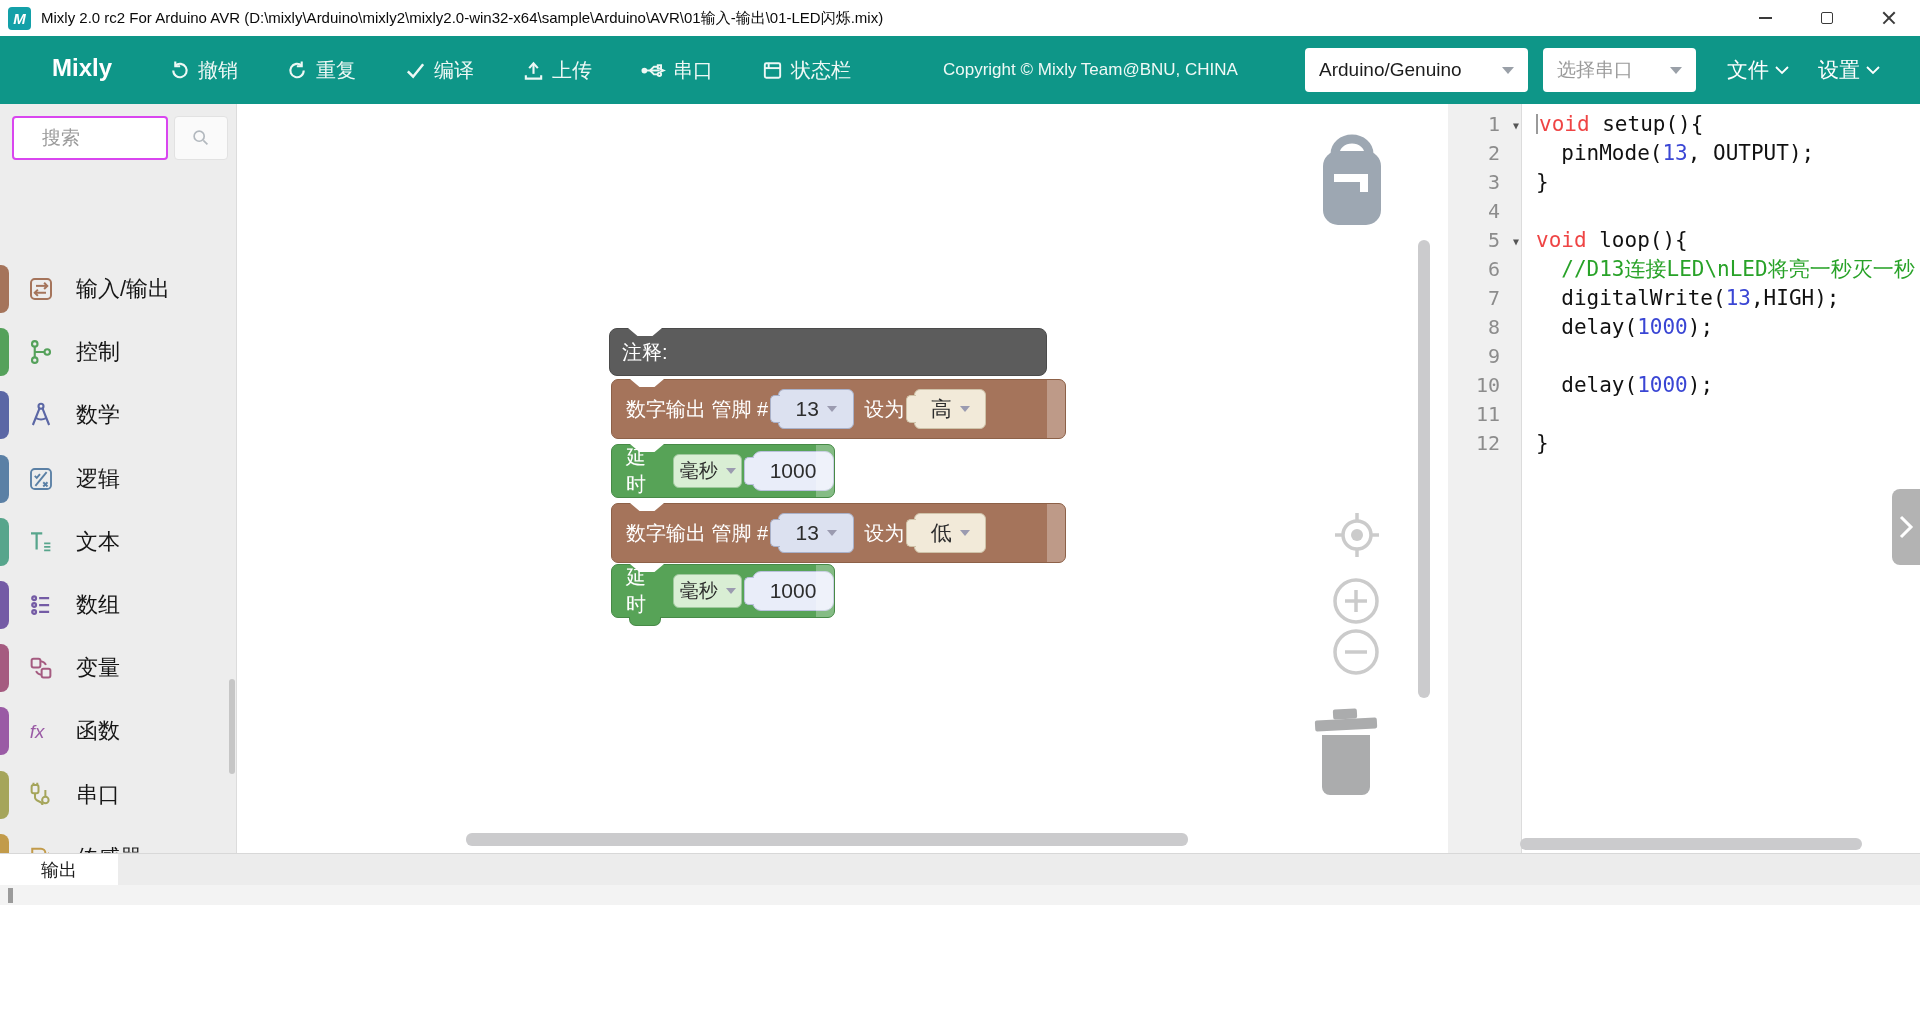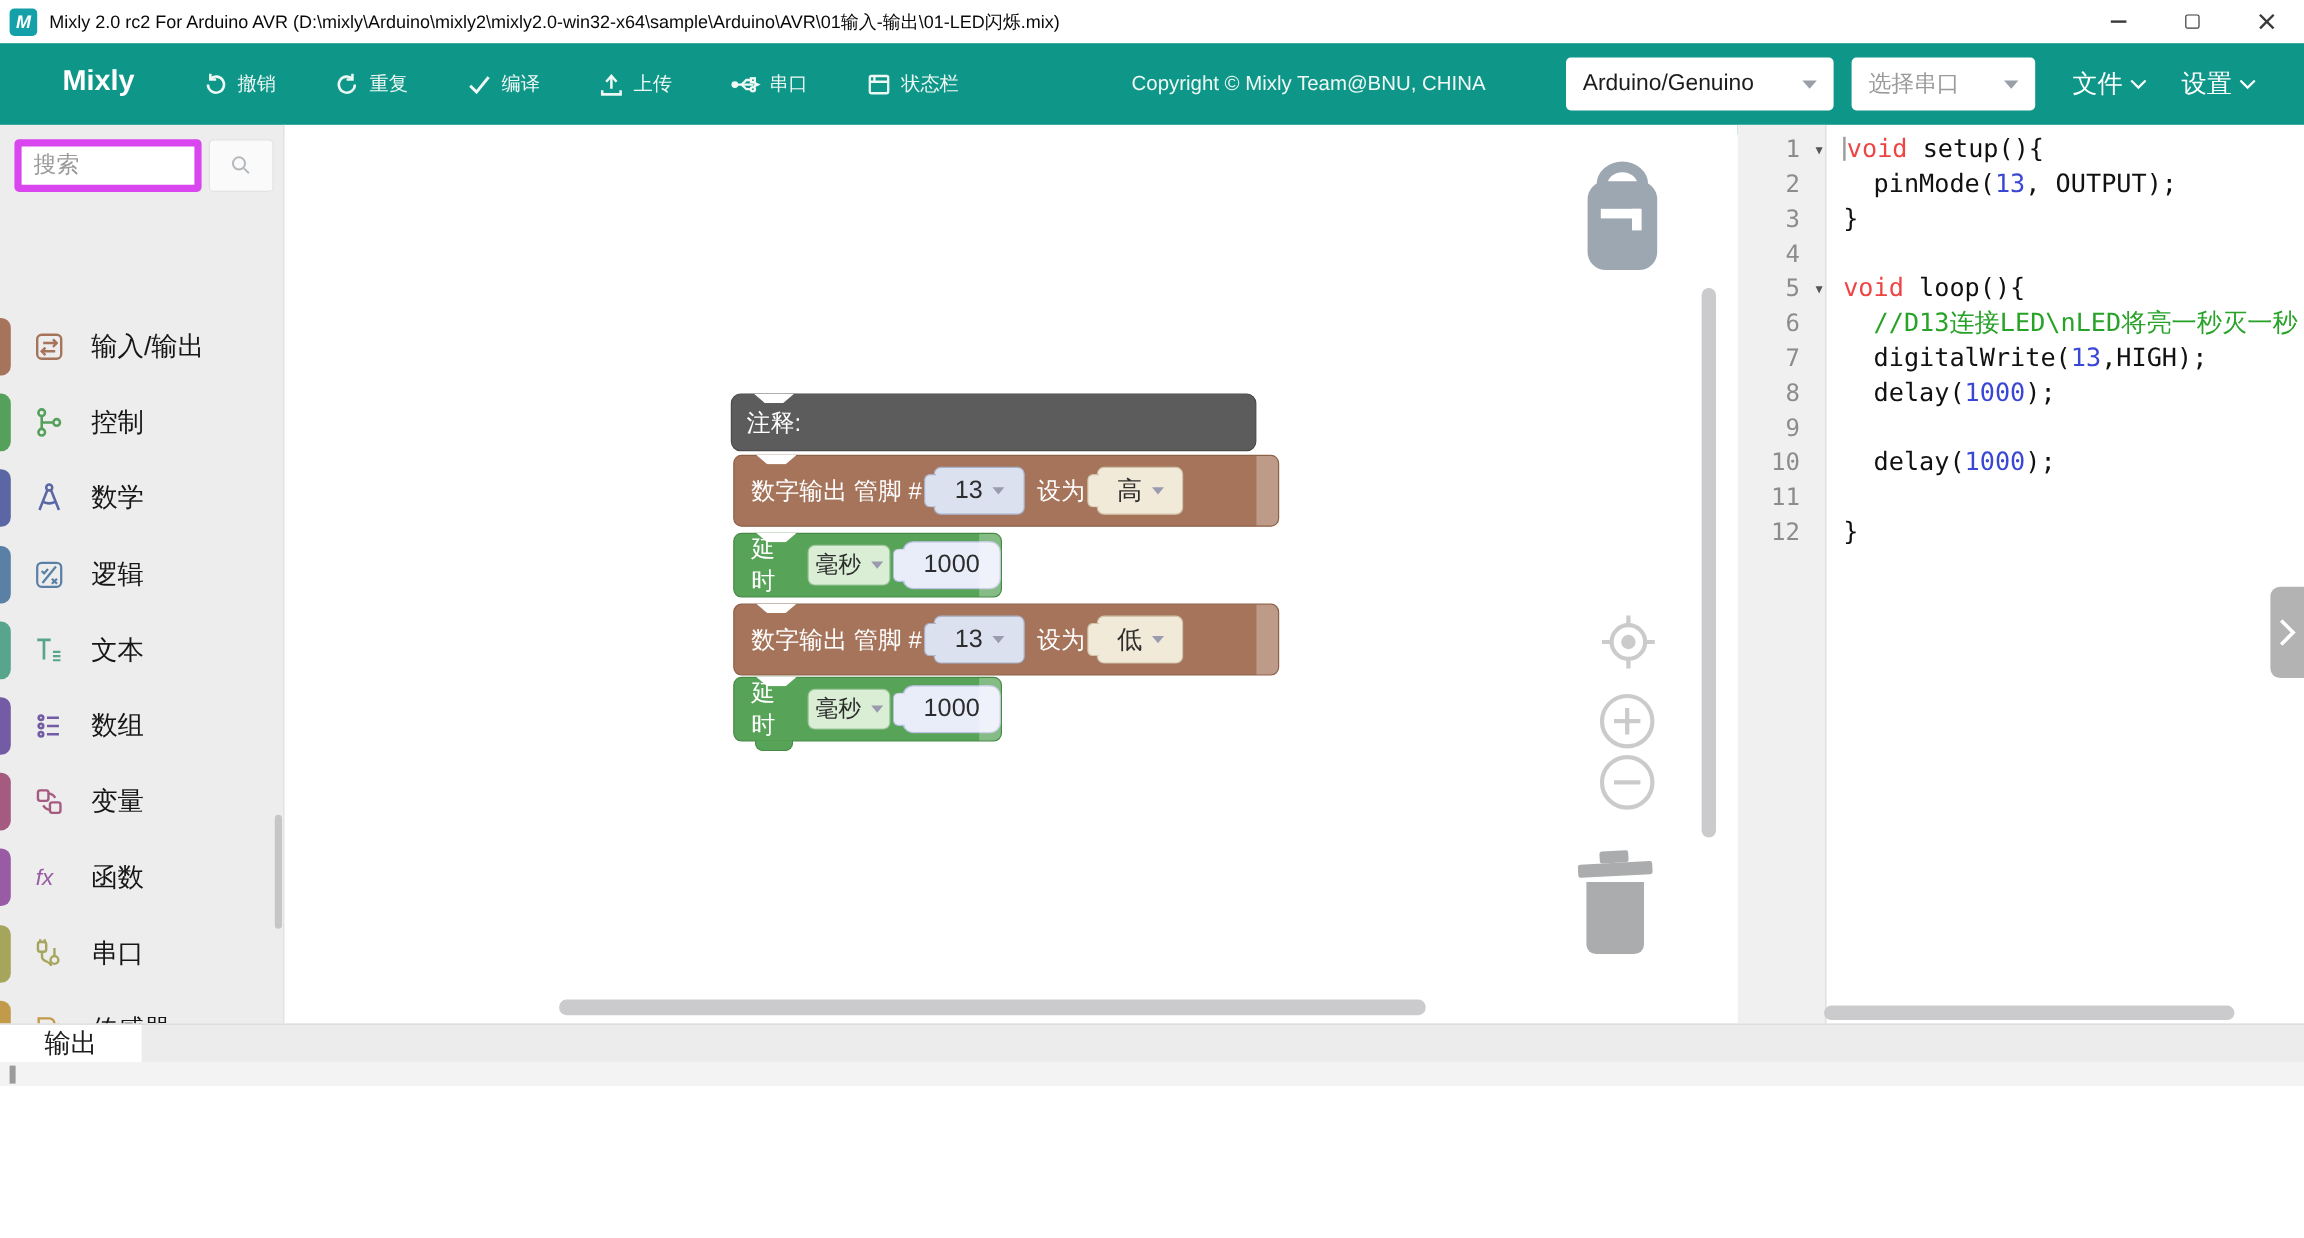--- a/index.html
+++ b/index.html
@@ -20,37 +20,37 @@
   .glyph-max { width:12px; height:12px; border:1.6px solid #3a3a3a; border-radius:2px; }
   .glyph-close { position:relative; width:16px; height:16px; }
   .glyph-close i { position:absolute; left:0; top:7px; width:16px; height:1.8px; background:#3a3a3a; }
   .glyph-close i:first-child { transform:rotate(45deg); }
   .glyph-close i:last-child  { transform:rotate(-45deg); }
 
   
   .toolbar { position:absolute; left:0; top:36px; width:1920px; height:76px; background:#0e9688; }
   .brand { position:absolute; left:52px; top:18px; font-size:24px; font-weight:bold; color:#fff; }
   .tbar-buttons { position:absolute; left:168px; top:0; height:68px; display:flex; align-items:center; gap:48px; }
-  .tbtn { display:flex; align-items:center; gap:7px; color:#eef8f5; font-size:16px; cursor:default; }
+  .tbtn { display:flex; align-items:center; gap:7px; color:#eef8f5; font-size:20px; cursor:default; }
   .tbtn svg { display:block; }
   .copyright { position:absolute; left:943px; top:24px; font-size:17px; color:#f0f9f6; }
   .selbox { position:absolute; top:12px; height:44px; background:#fff; border-radius:4px;
             display:flex; align-items:center; padding:0 14px; font-size:19px; }
   .selbox .tri-down { margin-left:auto; }
   .board-select { left:1305px; width:223px; color:#1c1c1c; }
   .port-select  { left:1543px; width:153px; color:#9a9a9a; }
   .tri-down { width:0; height:0; border-left:6px solid transparent; border-right:6px solid transparent;
               border-top:7px solid #9aa0a8; }
   .menu-item { position:absolute; top:20px; color:#fff; font-size:21px; display:flex; align-items:center; gap:6px; }
   .menu-file { left:1727px; } .menu-settings { left:1818px; }
 
   
   .sidebar { position:absolute; left:0; top:104px; width:236px; height:749px; background:#ededed; overflow:hidden; }
   .search-input { position:absolute; left:12px; top:12px; width:156px; height:44px; background:#fff;
-                  border:6px solid #d946ef; border-radius:4px; font-size:19px; padding:0 10px;
+                  border:2px solid #d946ef; border-radius:4px; font-size:19px; padding:0 28px;
                   color:#333; font-family:inherit; }
   .search-input::placeholder { color:#9a9a9a; }
   .search-btn { position:absolute; left:174px; top:12px; width:54px; height:44px; background:#fafafa;
                 border:1px solid #e2e2e2; border-radius:4px; display:flex; align-items:center; justify-content:center; }
   .cat-row { position:absolute; left:0; width:236px; height:50px; }
   .cat-pill { position:absolute; left:0; top:1px; width:9px; height:48px; border-radius:0 8px 8px 0; }
   .cat-icon { position:absolute; left:26px; top:10px; width:30px; height:30px; }
   .cat-label { position:absolute; left:76px; top:10px; font-size:22px; color:#161616; }
   .side-scroll { position:absolute; left:229px; top:575px; width:6px; height:95px; background:#c6c6c6; border-radius:3px; }
 
@@ -109,21 +109,21 @@
   .code-line:first-child .code::before { content:""; display:inline-block; width:2px; height:20px;
         background:#9a9a9a; margin-right:1px; vertical-align:-3px; }
   .tk-kw { color:#ef4444; } .tk-num { color:#3a46d4; } .tk-cm { color:#28a228; } .tk-pl { color:#111; }
   .expand-btn { position:absolute; right:0; top:385px; width:28px; height:76px; background:#b3b3b3;
                 border-radius:8px 0 0 8px; display:flex; align-items:center; justify-content:center; }
 
   
   .tabbar { position:absolute; left:0; top:853px; width:1920px; height:32px; background:#ececec;
             border-top:1px solid #d8d8d8; }
   .tab-active { position:absolute; left:0; top:0; width:118px; height:32px; background:#fff;
-                display:flex; align-items:center; justify-content:center; font-size:22px; color:#1c1c1c; }
+                display:flex; align-items:center; justify-content:center; font-size:18px; color:#1c1c1c; }
   .console { position:absolute; left:0; top:885px; width:1920px; height:147px; background:#fff; }
   .console-strip { position:absolute; left:0; top:0; width:1920px; height:20px; background:#f3f3f3; }
   .console-bar { position:absolute; left:8px; top:3px; width:5px; height:15px; background:#9b9b9b; }
 </style>
 </head>
 <body>
 
 <div class="titlebar">
   <div class="applogo">M</div>
   <div class="apptitle">Mixly 2.0 rc2 For Arduino AVR (D:\mixly\Arduino\mixly2\mixly2.0-win32-x64\sample\Arduino\AVR\01输入-输出\01-LED闪烁.mix)</div>

